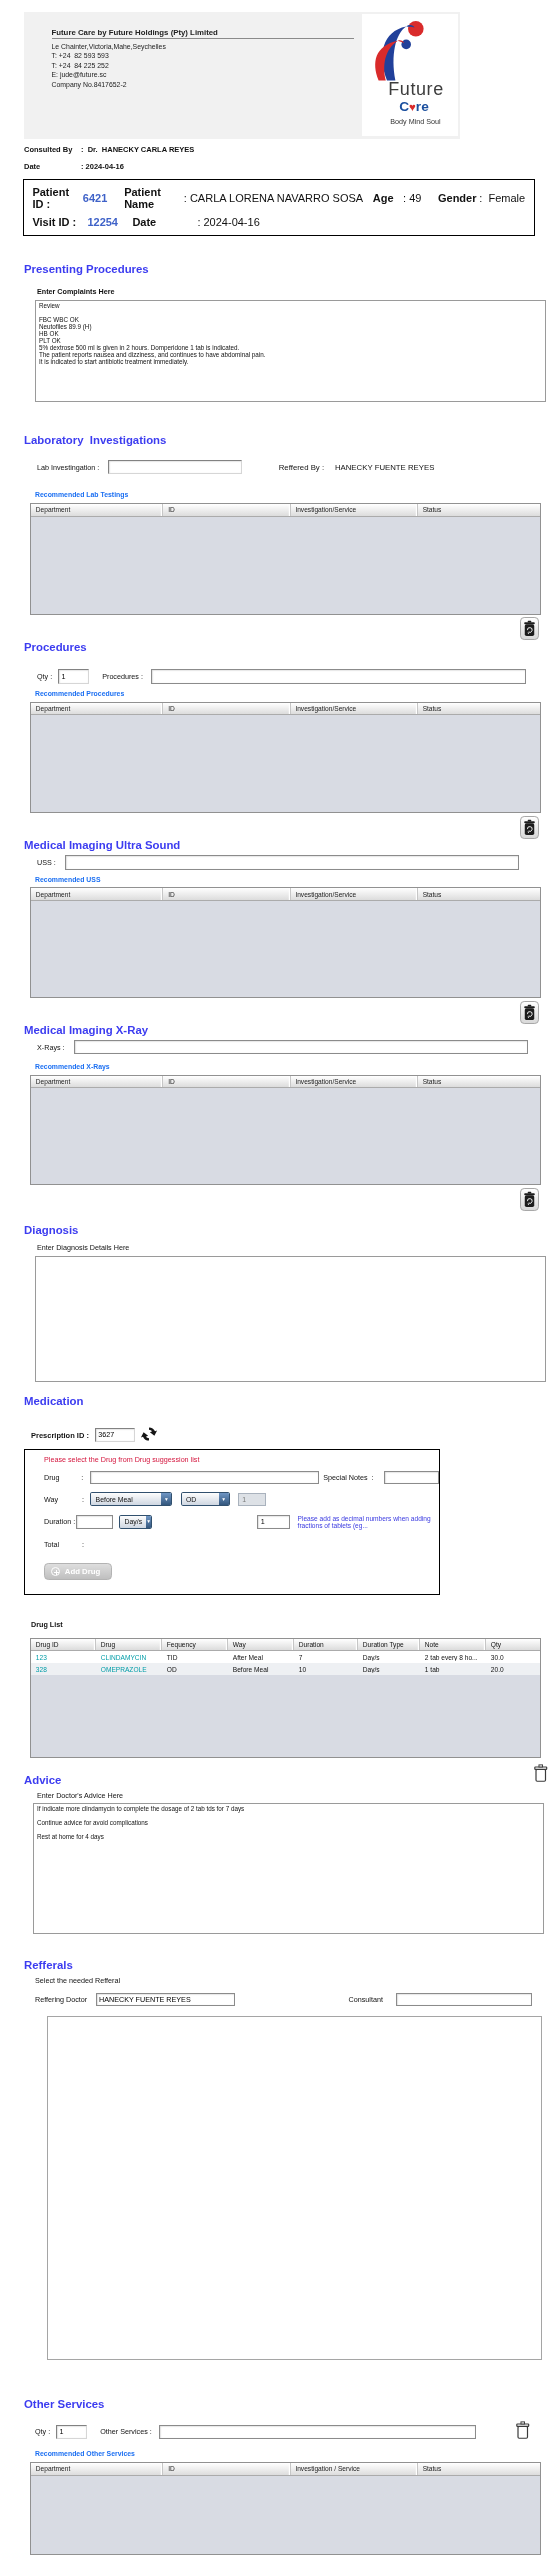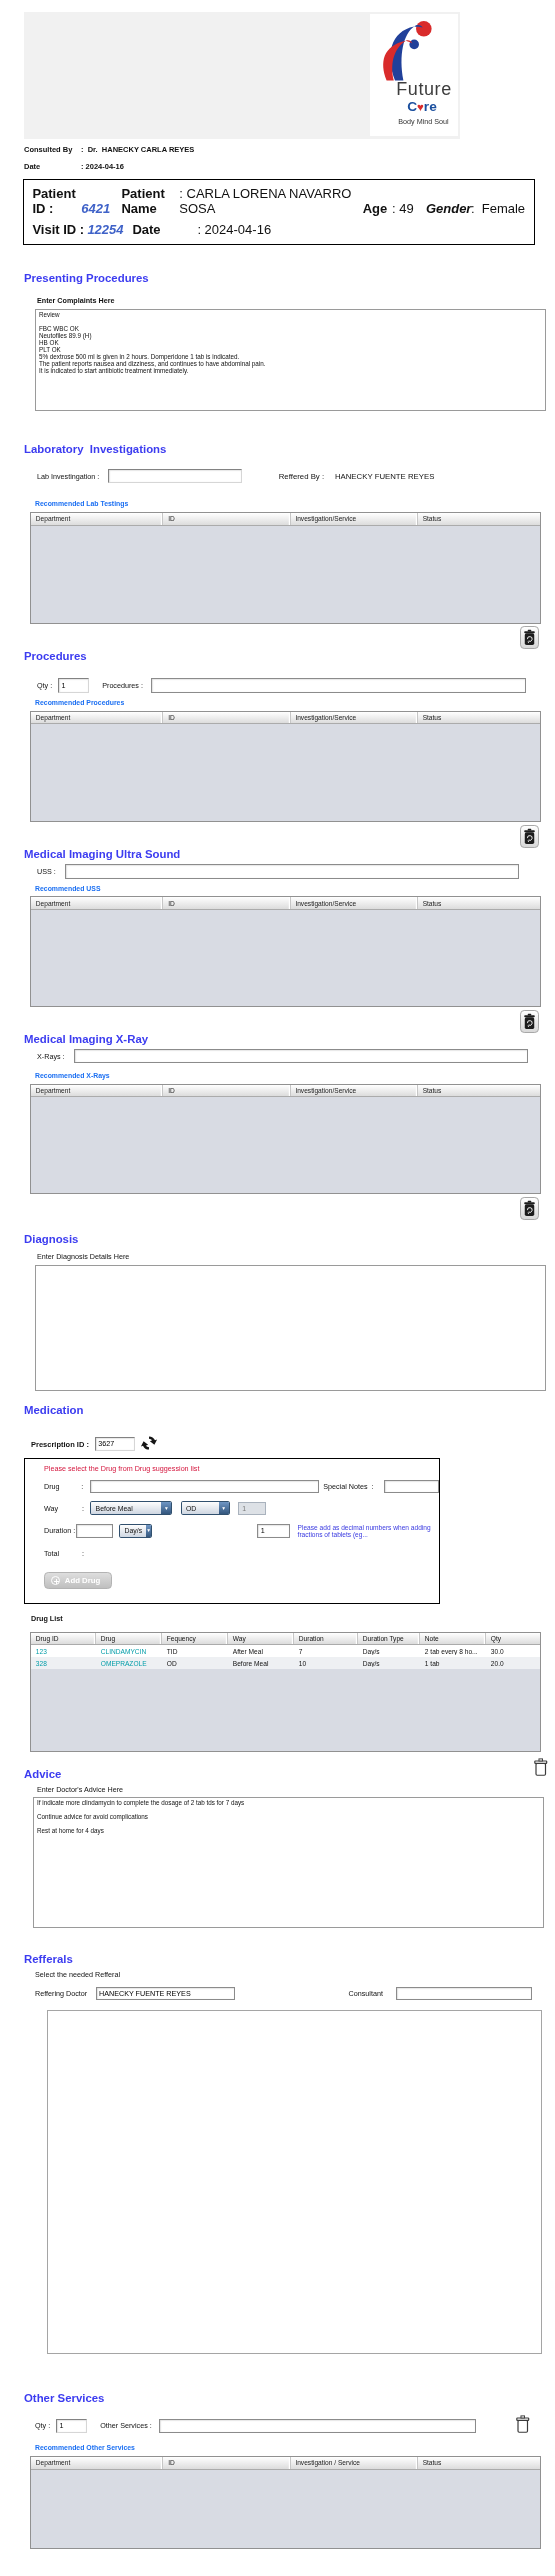--- a/index.html
+++ b/index.html
@@ -7,39 +7,39 @@
   body { width:556px; font-family:"Liberation Sans", sans-serif; color:#111; }
   .pre { white-space:pre; }
   .b { font-weight:bold; }
 
   
   .header-band { margin:12px 0 0 24px; width:436px; height:127px; background:#f1f1f1; position:relative; }
   .company-block { padding:15.5px 0 0 27.5px; }
   .company-title { font-size:7.8px; font-weight:bold; color:#222; display:block; width:302px;
                    border-bottom:0.6px solid #8a8a8a; padding-bottom:1.8px; margin-bottom:2.4px; }
   .company-line { font-size:6.9px; color:#222; line-height:9.6px; display:block; }
-  .logo-box { position:absolute; top:2.4px; right:1.8px; width:88px; height:122px; background:#fff; }
+  .logo-box { position:absolute; top:2.4px; right:1.8px; width:96px; height:122px; background:#fff; }
   .logo-swoosh { position:absolute; top:3.6px; left:7.2px; }
   .logo-future { position:absolute; top:65px; left:26px; font-size:18px; color:#3d3d3d; letter-spacing:0.6px; }
   .logo-care { position:absolute; top:85px; left:37px; font-size:13.7px; font-weight:bold; color:#1b4f9e; }
   .logo-care .heart { color:#d92b2b; font-size:11.4px; }
   .logo-tagline { position:absolute; top:103px; left:20.3px; width:66px; text-align:center;
                   font-size:7.2px; color:#333; }
 
   
   .line { margin-left:24px; font-size:7.5px; }
   .consulted { margin-top:6px; font-weight:bold; }
   .dateline { margin-top:8.4px; font-weight:bold; }
   .lbl-96 { display:inline-block; width:57px; }
 
   
   .patient-box { margin:7.2px 21.5px 0 23px; border:1.2px solid #000; padding:6px 8.4px 7.2px 8.4px; }
-  .p-row { display:flex; font-size:13px; align-items:flex-end; }
+  .p-row { display:flex; font-size:11px; align-items:center; }
   .p-row + .p-row { margin-top:6px; }
-  .w92 { width:55px; } .w108 { width:65px; } .w345 { width:206px; } .w75 { width:45px;font-style:italic; }
+  .w92 { width:55px; } .w108 { width:65px; } .w345 { width:206px; } .w75 { width:45px; }
   .w56 { width:33px; } .w64 { width:38px; }
   .blue-id { color:#3f62c8; font-weight:bold; }
 
   
   .sec-title { margin-left:24px; font-size:11.4px; font-weight:bold; color:#3c3cf0; }
   .sub-label { margin-left:37px; font-size:7.2px; font-weight:bold; }
   .link-label { margin-left:35px; font-size:6.9px; font-weight:bold; color:#1b6ff2; }
 
   
   textarea, input[type=text] { font-family:"Liberation Sans", sans-serif; }
@@ -99,21 +99,21 @@
                     color:#7a7a7a; font-size:6.9px; padding:0 3px; }
   .dur-input { width:37px; height:14.3px; }
   .frac-input { margin-left:105px; width:33px; height:14.3px; }
   .total-row { margin-top:10.8px; }
   .add-drug { margin:14.3px 0 0 19px; display:inline-flex; align-items:center; gap:4.8px;
               background:linear-gradient(#dedede,#bfbfbf); border:0.6px solid #b3b3b3; border-radius:4.2px;
               padding:3px 10.8px 3px 6px; color:#fff; font-weight:bold; font-size:7.8px; cursor:default; }
   .plus-circle { width:9px; height:9px; border:1.2px solid #fff; border-radius:50%; position:relative; display:inline-block; }
   .plus-circle::before { content:""; position:absolute; left:1.8px; top:3.9px; width:5.4px; height:1.2px; background:#fff; }
   .plus-circle::after  { content:""; position:absolute; left:3.9px; top:1.8px; width:1.2px; height:5.4px; background:#fff; }
-  .druglist-label { margin:10px 0 0 31px; font-size:7.2px; font-weight:bold; }
+  .druglist-label { margin:25px 0 0 31px; font-size:7.2px; font-weight:bold; }
   .drug-table { margin:8.4px 0 0 30px; width:511px; border:0.6px solid #919191; }
   .drug-head { display:grid; grid-template-columns:65px 66px 66px 66px 64px 62px 66px 1fr;
                background:linear-gradient(#ffffff,#ececec 55%,#dcdcdc); border-bottom:1.2px solid #ababab; }
   .drug-head span { padding:2.4px 4.8px; font-size:6.6px; border-right:0.6px solid #c6c6c6; box-shadow:inset -1.2px 0 0 #fff;
                     white-space:nowrap; overflow:hidden; }
   .drug-head span:last-child { border-right:none; box-shadow:none; }
   .drug-row { display:grid; grid-template-columns:65px 66px 66px 66px 64px 62px 66px 1fr;
               font-size:6.6px; height:12px; align-items:center; background:#fff; cursor:default; }
   .drug-row.alt { background:#eef0f3; }
   .drug-row span { padding:0 4.8px; white-space:nowrap; overflow:hidden; }
@@ -137,20 +137,28 @@
   .mt-lab { margin-top:32px; } .mt-link { margin-top:16.7px; }
   .mt-proc-link { margin-top:6px; } .mt-qtyrow { margin-top:16.7px; }
   .mt-uss-row { margin-top:4px; } .mt-med { margin-top:13px; }
   .mt-diag { margin-top:10.8px; } .mt-ref { margin-top:25px; } .mt-os { margin-top:38px; }
   .mt8 { margin-top:4.8px; } .mt12 { margin-top:7.2px; } .mt14 { margin-top:8.4px; }
 </style>
 </head>
 <body>
 
 <div class="header-band">
+  <div class="company-block">
+    <span class="company-title">Future Care by Future Holdings (Pty) Limited</span>
+    <span class="company-line">Le Chainter,Victoria,Mahe,Seychelles</span>
+    <span class="company-line pre">T: +24  82 593 593</span>
+    <span class="company-line pre">T: +24  84 225 252</span>
+    <span class="company-line">E: jude@future.sc</span>
+    <span class="company-line">Company No.8417652-2</span>
+  </div>
   <div class="logo-box">
     <svg class="logo-swoosh" width="87" height="63" viewBox="0 0 145 105">
       <path d="M30 104 C14 62 22 22 62 14 C44 26 36 62 44 104 Z" fill="#21409a"></path>
       <circle cx="78" cy="18" r="13" fill="#d92b2b"></circle>
       <path d="M62 14 C68 10 74 12 76 16 C70 14 66 15 62 14 Z" fill="#21409a"></path>
       <path d="M16 104 C4 74 10 46 48 38 C26 52 22 80 28 104 Z" fill="#d92b2b"></path>
       <circle cx="62" cy="44" r="8" fill="#21409a"></circle>
       <path d="M48 38 C52 36 57 38 59 42 C54 40 51 39 48 38 Z" fill="#d92b2b"></path>
     </svg>
     <div class="logo-future">Future</div>

